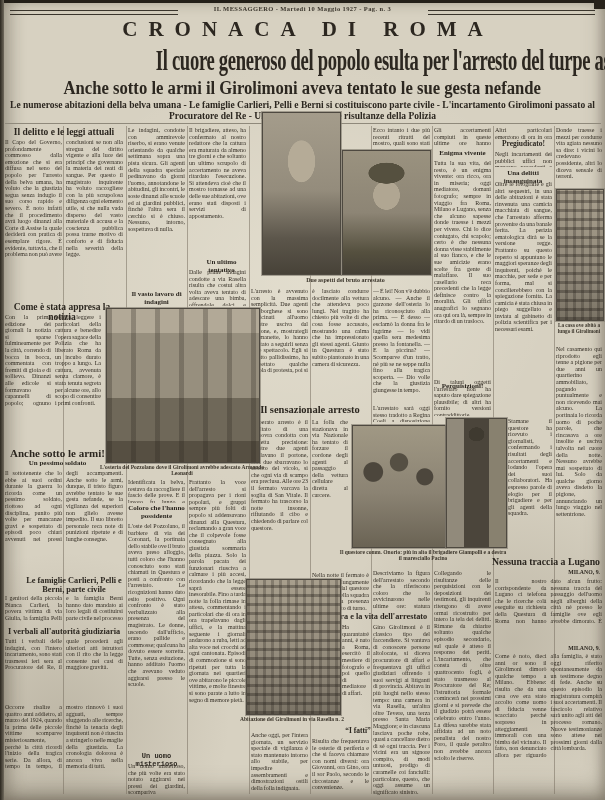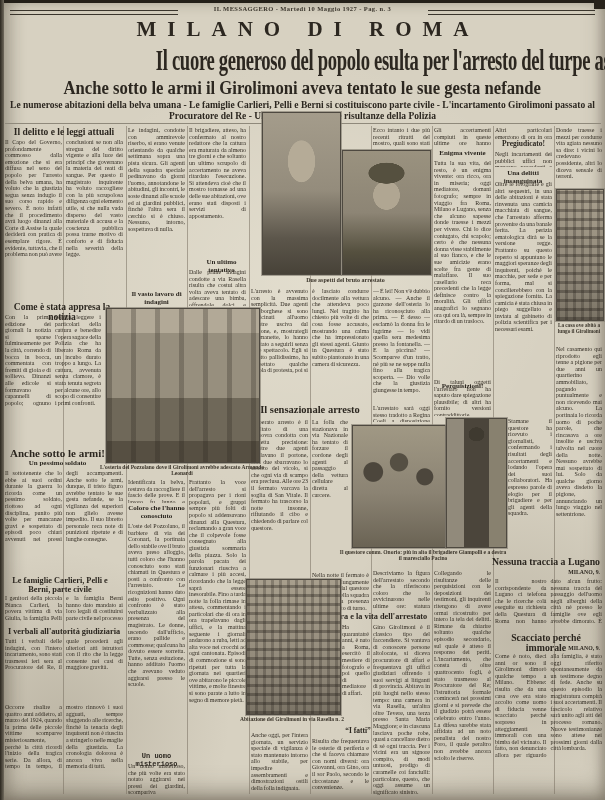--- a/index.html
+++ b/index.html
@@ -62,21 +62,21 @@
 
 <div id="page">
   <div class="abs edge-top"></div>
   <div class="abs edge-left"></div>
   <div class="abs corner-mark"></div>
 
   <div class="abs mast-rule" style="left:10px;width:168px;"></div>
   <div class="abs mast-rule" style="left:428px;width:167px;"></div>
   <div class="abs masthead">IL MESSAGGERO - Martedì 10 Maggio 1927 - Pag. n. 3</div>
 
-  <div class="abs section-title">MILANO DI ROMA</div>
+  <div class="abs section-title">CRONACA DI ROMA</div>
   <div class="abs headline"><span class="condense">Il cuore generoso del popolo esulta per l'arresto del turpe assassino</span></div>
   <div class="abs subheadline"><span class="condense">Anche sotto le armi il Girolimoni aveva tentato le sue gesta nefande</span></div>
   <div class="abs deck">Le numerose abitazioni della belva umana - Le famiglie Carlieri, Pelli e Berni si costituiscono parte civile - L'incartamento Girolimoni passato al Procuratore del Re - Ultimi accertamenti e risultanze della Polizia</div>
   <div class="abs hairline"></div>
 
   <div class="abs vrule" style="left:63px;"></div>
   <div class="abs vrule" style="left:126px;"></div>
   <div class="abs vrule" style="left:187px;"></div>
   <div class="abs vrule" style="left:249px;"></div>
   <div class="abs vrule" style="left:310px;"></div>
@@ -85,30 +85,30 @@
   <div class="abs vrule" style="left:493px;"></div>
   <div class="abs vrule" style="left:554px;"></div>
 
   <div class="abs h-a" style="left:5px;top:127px;width:118px;">Il delitto e le leggi attuali</div>
   <div class="abs txt cols2" style="left:5px;top:139px;width:118px;height:162px;">Il Capo del Governo, profondamente commosso dalla emozione che si era diffusa nel seno del popolo per l'arresto della belva umana, ha voluto che la giustizia segua senza indugio il suo corso rapido e severo. È noto infatti che il procedimento avrà luogo dinanzi alla Corte di Assise la quale deciderà con pratica di esemplare rigore. È evidente, tuttavia, che il problema non può avere conclusioni se non alla stregua del diritto vigente e alla luce dei principî che governano la materia dei reati di sangue. Per questo il magistrato inquirente ha voluto raccogliere con la più scrupolosa diligenza ogni elemento utile, sì che nulla vada disperso del vasto materiale di accusa e la coscienza pubblica possa trarne motivo di conforto e di fiducia nella severità della legge.</div>
   <div class="abs h-a" style="left:5px;top:302px;width:114px;">Come è stata appresa la notizia</div>
   <div class="abs txt cols2" style="left:5px;top:314px;width:96px;height:130px;">Con la prima edizione dei giornali la notizia si sparse fulmineamente per la città, correndo di bocca in bocca, commentata con fremiti di gioia e di sollievo. Dinanzi alle edicole si formavano capannelli di popolo; ognuno voleva leggere i particolari della cattura e benedire l'opera sagace della Polizia che ha liberato Roma da un incubo durato troppo a lungo. La cattura, avvenuta senza clamore, è stata tenuta segreta per alcune ore, allo scopo di consentire i primi confronti.</div>
   <div class="abs h-big" style="left:5px;top:447px;width:105px;">Anche sotto le armi!</div>
   <div class="abs h-b" style="left:5px;top:460px;width:105px;">Un pessimo soldato</div>
   <div class="abs txt cols2" style="left:5px;top:470px;width:118px;height:104px;">Il sottotenente che lo ebbe ai suoi ordini durante la guerra lo ricorda come un pessimo soldato, riottoso ad ogni disciplina, punito più volte per mancanze gravi e sospettato di episodi poco chiari avvenuti nei pressi degli accampamenti. Anche sotto le armi, dunque, il tristo figuro avrebbe tentato le sue gesta nefande, se la vigilanza dei superiori non glielo avesse impedito. Il suo libretto personale reca note di punizioni ripetute e di lunghe consegne.</div>
-  <div class="abs h-c" style="left:1px;top:576px;width:118px;">Le famiglie Carlieri, Pelli e Berni, parte civile</div>
+  <div class="abs h-c" style="left:15px;top:576px;width:118px;">Le famiglie Carlieri, Pelli e Berni, parte civile</div>
   <div class="abs txt cols2" style="left:5px;top:595px;width:118px;height:30px;">I genitori della piccola Bianca Carlieri, la povera vittima di via Giulia, la famiglia Pelli e la famiglia Berni hanno dato mandato ai loro legali di costituirsi parte civile nel processo che si celebrerà contro il mostro.</div>
   <div class="abs h-c" style="left:5px;top:627px;width:118px;font-family:Liberation Serif, serif;">I verbali all'autorità giudiziaria</div>
   <div class="abs txt cols2" style="left:5px;top:638px;width:118px;height:50px;">Tutti i verbali delle indagini, con l'intero incartamento, sono stati trasmessi ieri sera al Procuratore del Re, il quale procederà agli ulteriori atti istruttori con il rito che la legge consente nei casi di maggiore gravità.</div>
   <div class="abs txt cols2" style="left:5px;top:704px;width:118px;height:92px;">Occorre risalire a quattro anni addietro, al marzo del 1924, quando la prima delle piccole vittime scomparve misteriosamente, perché la città ricordi l'inizio della tragica serie. Da allora, di tempo in tempo, il mostro rinnovò i suoi agguati, sempre sfuggendo alle ricerche, finché la tenacia degli inquirenti non è riuscita a stringerlo nelle maglie della giustizia. La cronologia dolorosa è ancora viva nella memoria di tutti.</div>
 
   <div class="abs txt" style="left:128px;top:127px;width:57px;height:162px;">Le indagini, condotte con ammirevole riserbo, si erano venute orientando da qualche settimana sopra una pista sicura. Gli agenti della squadra speciale pedinavano da giorni l'uomo, annotandone le abitudini, gli incontri, le soste dinanzi alle scuole ed ai giardini pubblici, finché l'altra sera il cerchio si è chiuso. Nessuno, intorno, sospettava di nulla.</div>
   <div class="abs h-b" style="left:128px;top:291px;width:57px;text-align:center;">Il vasto lavoro di indagini</div>
   <div class="abs txt" style="left:128px;top:479px;width:57px;height:24px;">Identificata la belva, restava da raccogliere il fascio delle prove. E il lavoro fu lungo e paziente: confronti, ricognizioni, perizie, accertamenti.</div>
-  <div class="abs h-b" style="left:128px;top:505px;width:57px;">Coloro che l'hanno conosciuto</div>
+  <div class="abs h-b" style="left:128px;top:505px;width:57px;">Coloro che l'hanno possidente</div>
   <div class="abs txt" style="left:128px;top:523px;width:57px;height:228px;">L'oste del Pozzolano, il barbiere di via dei Coronari, la portinaia dello stabile ove il bruto aveva preso alloggio, tutti coloro che l'hanno conosciuto sono stati chiamati in Questura e posti a confronto con l'arrestato. Le ricognizioni hanno dato esito positivo. Ogni confronto è stato verbalizzato alla presenza del magistrato. Le donne, uscendo dall'ufficio, erano pallide e commosse; qualcuna ha dovuto essere sorretta. Tutte, senza esitazione, hanno additato l'uomo che avevano veduto aggirarsi presso le scuole.</div>
   <div class="abs h-b" style="left:128px;top:753px;width:57px;font-family:Liberation Mono, monospace;">Un uomo misterioso</div>
   <div class="abs txt" style="left:128px;top:763px;width:57px;height:33px;">Un uomo misterioso, che più volte era stato notato aggirarsi nei pressi dei giardini, scompariva regolarmente appena qualcuno accennava ad avvicinarlo.</div>
 
   <div class="abs txt" style="left:189px;top:127px;width:57px;height:130px;">Il brigadiere, atteso, ha confermato al nostro redattore che la cattura era maturata da almeno tre giorni e che soltanto un ultimo scrupolo di accertamento ne aveva ritardato l'esecuzione. Si attendeva cioè che il mostro tornasse ad una delle sue abitazioni, ove erano stati disposti i servizi di appostamento.</div>
   <div class="abs h-b" style="left:193px;top:259px;width:57px;">Un ultimo tentativo</div>
   <div class="abs txt" style="left:189px;top:269px;width:57px;height:37px;">Dalle prime indagini condotte a via Rasella risulta che costui altra volta aveva tentato di adescare una bimba, offrendole dolci e figurine; l'intervento di una donna mandò a vuoto il disegno.</div>
   <div class="abs txt" style="left:189px;top:479px;width:57px;height:317px;">Frattanto la voce dell'arresto si propagava per i rioni popolari, e gruppi sempre più folti di popolo si addensavano dinanzi alla Questura, reclamando a gran voce che il colpevole fosse consegnato alla giustizia sommaria della piazza. Solo la parola pacata dei funzionari riusciva a calmare i più accesi, ricordando che la legge saprà essere inesorabile. Fino a tarda notte la folla rimase in attesa, commentando i particolari che di ora in ora trapelavano dagli uffici, e la mattina seguente i giornali andarono a ruba, letti ad alta voce nei crocchi ad ogni cantonata. Episodi di commozione si sono ripetuti per tutta la giornata nei quartieri ove abitarono le piccole vittime, e molte finestre si sono parate a lutto in segno di memore pietà.</div>
 
   <div class="abs photo ph-street" style="left:106px;top:308px;width:152px;height:153px;"></div>
@@ -150,21 +150,20 @@
 
   <div class="abs txt" style="left:495px;top:127px;width:57px;height:12px;">Altri particolari emergono di ora in ora dagli uffici della Questura.</div>
   <div class="abs h-b" style="left:495px;top:140px;width:57px;font-size:7.5px;">Pregiudicato!</div>
   <div class="abs txt" style="left:495px;top:151px;width:57px;height:16px;">Negli incartamenti dei pubblici uffici non mancano precedenti a suo carico: una condanna per truffa, ammonizioni, diffide.</div>
   <div class="abs h-b" style="left:492px;top:170px;width:62px;">Una delitti insanguinata</div>
   <div class="abs txt" style="left:495px;top:181px;width:57px;height:235px;">Oltre le fotografie e gli altri sequestri, in una delle abitazioni è stata rinvenuta una camicia macchiata di sangue, che l'arrestato afferma provenire da una banale ferita. La perizia ematologica dirà se la versione regge. Frattanto su questo reperto si appuntano le maggiori speranze degli inquirenti, poiché le macchie, per sede e per forma, mal si concilierebbero con la spiegazione fornita. La camicia è stata chiusa in piego suggellato e inviata al gabinetto di polizia scientifica per i necessari esami.</div>
   <div class="abs txt" style="left:508px;top:418px;width:44px;height:130px;">Stamane il questore ha ricevuto i giornalisti, confermando i risultati degli accertamenti e lodando l'opera dei suoi collaboratori. Ha espresso parole di elogio per il brigadiere e per gli agenti della squadra.</div>
   <div class="abs h-a" style="left:490px;top:557px;width:112px;font-size:9.8px;">Nessuna traccia a Lugano</div>
   <div class="abs dateline" style="left:490px;top:569px;width:110px;">MILANO, 9.</div>
   <div class="abs txt cols2" style="left:495px;top:578px;width:107px;height:52px;">Il nostro corrispondente da Lugano ci telefona che le ricerche colà eseguite su richiesta della Questura di Roma non hanno dato alcun frutto: nessuna traccia del passaggio dell'uomo negli alberghi della città né presso le famiglie ove egli avrebbe dimorato. È probabile che il soggiorno ticinese si riduca a pochi giorni e risalga a epoca remota.</div>
-  <div class="abs h-a" style="left:490px;top:633px;width:112px;font-size:9.8px;">Scacciato perché immorale</div>
   <div class="abs dateline" style="left:490px;top:645px;width:110px;">MILANO, 9.</div>
   <div class="abs txt cols2" style="left:495px;top:653px;width:107px;height:143px;">Come è noto, dieci anni or sono il Girolimoni dimorò qualche tempo a Milano. Ebbene: risulta che da una casa ove era stato accolto come uomo di fiducia venne scacciato perché sorpreso in atteggiamenti immorali con una bimba del vicinato. Il fatto, non denunciato allora per riguardo alla famiglia, è stato oggi riferito spontaneamente da un testimone degno di fede. Anche su questo episodio la magistratura compirà i suoi accertamenti. Il fascicolo relativo sarà unito agli atti del processo romano. Nuove testimonianze sono attese nei prossimi giorni dalla città lombarda.</div>
 
   <div class="abs txt" style="left:556px;top:127px;width:46px;height:60px;">Donde traesse i mezzi per condurre vita agiata nessuno sa dire: i vicini lo credevano possidente, altri lo diceva sensale di terreni.</div>
   <div class="abs photo ph-building" style="left:556px;top:189px;width:46px;height:130px;"></div>
   <div class="abs cap" style="left:552px;top:322px;width:54px;height:20px;font-size:5.2px;">La casa ove abitò a lungo il Girolimoni</div>
   <div class="abs txt" style="left:556px;top:346px;width:46px;height:208px;">Nel casamento qui riprodotto egli tenne a pigione per due anni un quartierino ammobiliato, pagando puntualmente e non ricevendo mai alcuno. La portinaia lo ricorda uomo di poche parole, che rincasava a ore insolite e usciva talvolta nel cuore della notte. Nessuno avrebbe mai sospettato di lui. Solo da qualche giorno aveva disdetto la pigione, annunciando un lungo viaggio nel settentrione.</div>
 </div>
 
 </body></html>

